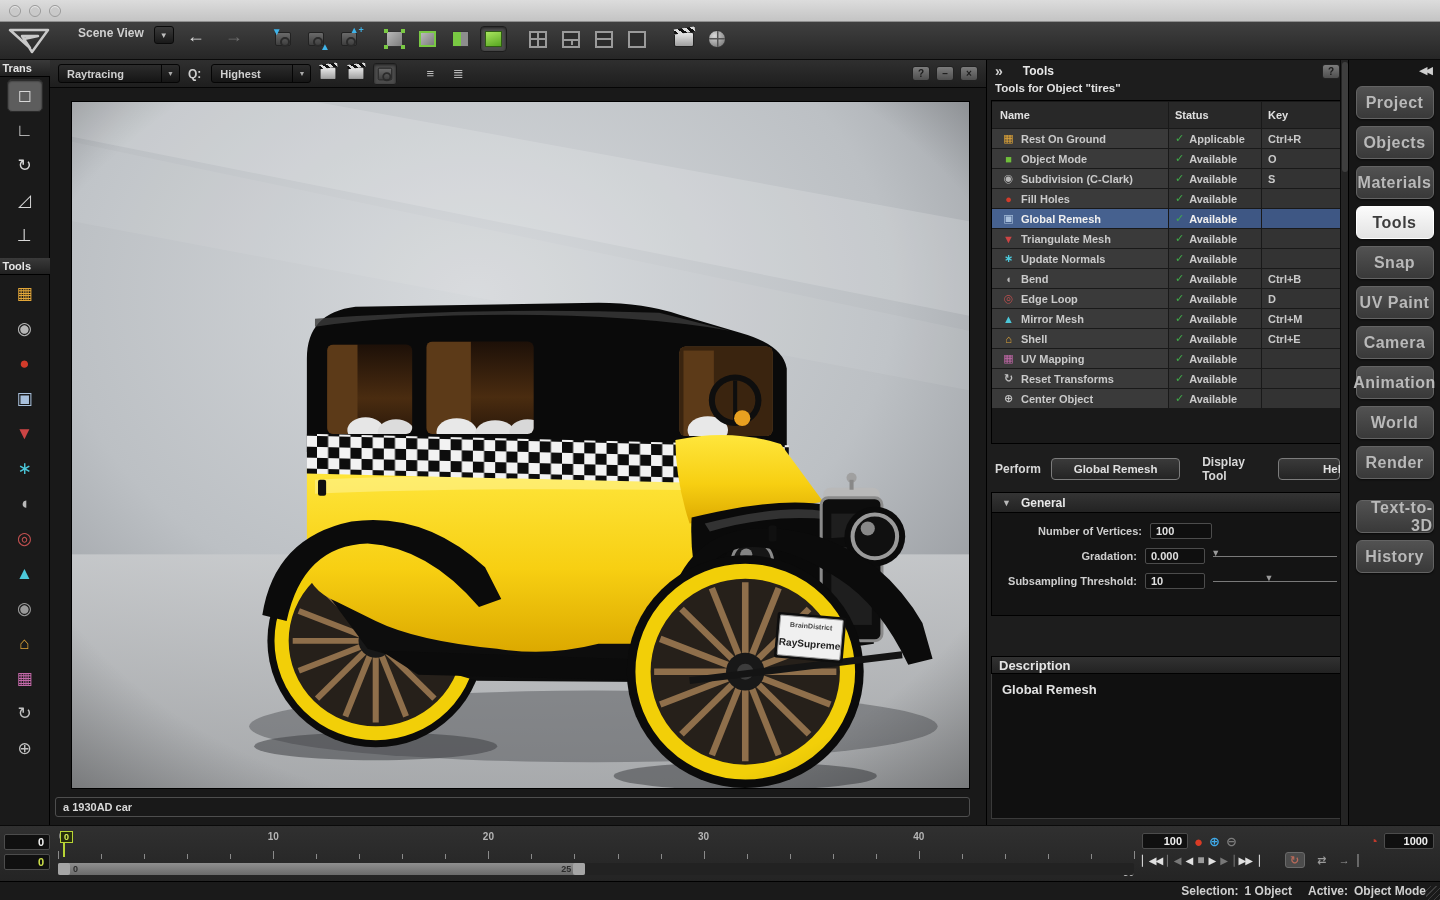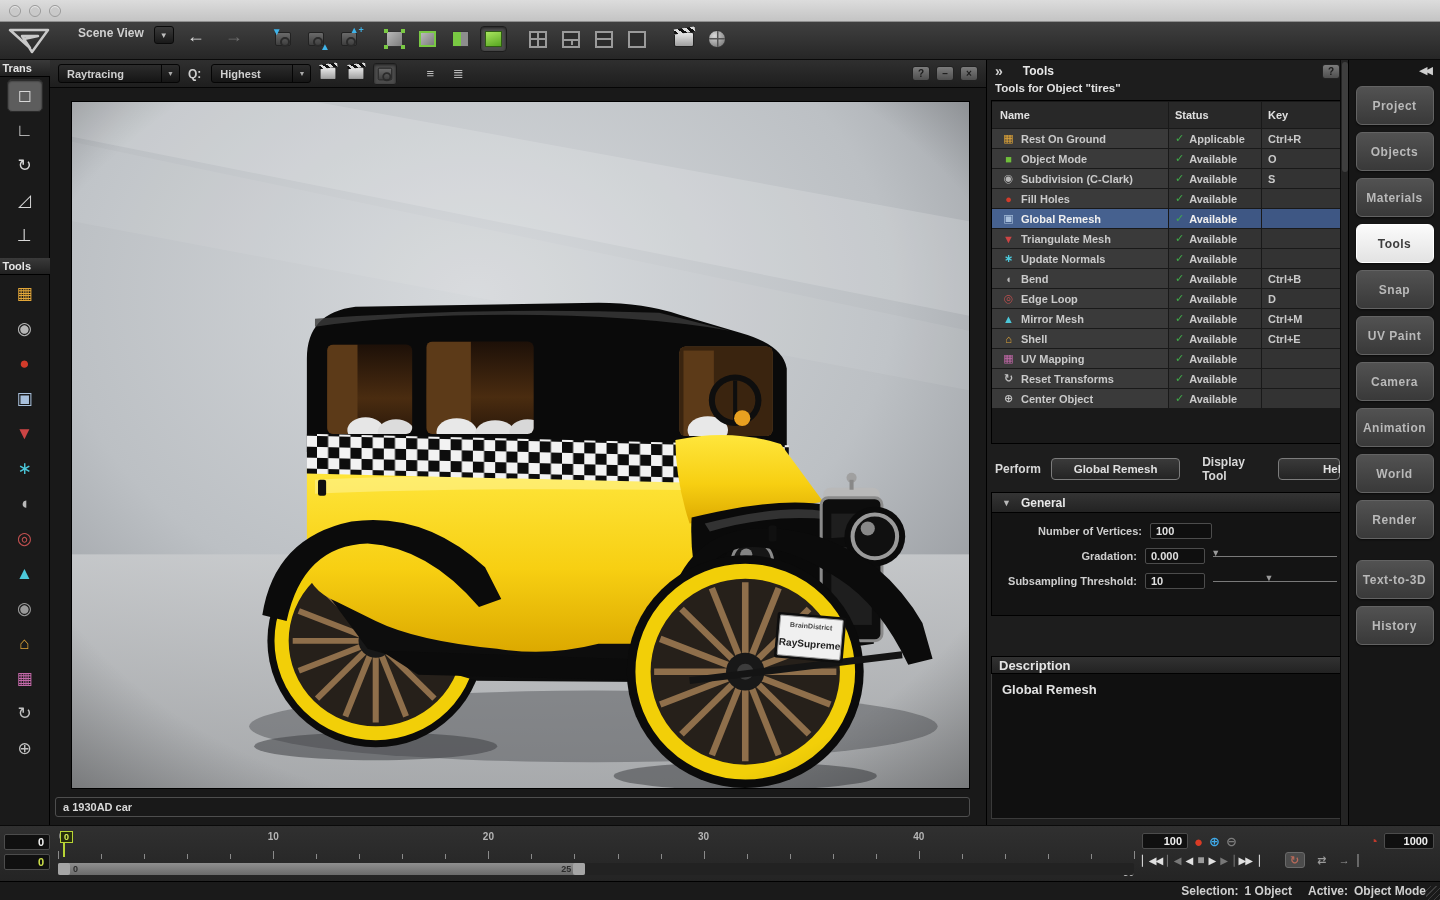--- a/index.html
+++ b/index.html
@@ -114,22 +114,22 @@
     color:#e4e4e4; font-size:13px; font-weight:bold; padding:1px 7px; }
   .desc-box { flex:1; border:1px solid #3a3a3a; border-top:none; background:#101010; padding:8px 10px; margin-bottom:6px; }
   .desc-title { color:#e2e2e2; font-size:13px; font-weight:bold; margin-bottom:12px; }
   .desc-text { color:#a9a9a9; font-size:11px; font-weight:bold; line-height:1.5; width:330px; }
   .vscroll { position:absolute; right:0; top:0; bottom:0; width:8px; background:#242424; border-left:1px solid #0a0a0a; }
   .vscroll .thumb { position:absolute; top:2px; left:1px; width:6px; height:110px; background:#3e3e3e; border-radius:3px; }
 
   
   .rbuttons { width:92px; flex:0 0 92px; background:#161616; border-left:1px solid #000; display:flex; flex-direction:column; align-items:center; }
   .rb-collapse { align-self:flex-end; color:#cfcfcf; font-size:11px; font-weight:bold; letter-spacing:-3px; padding:4px 10px 2px 0; }
-  .rbtn { width:78px; height:39px; margin-top:7px; border-radius:6px; background:linear-gradient(#525252,#393939);
-    border:1px solid #636363; box-shadow:0 1px 2px rgba(0,0,0,.6); color:#b9b9b9; font-size:12px; font-weight:bold;
+  .rbtn { width:78px; height:33px; margin-top:7px; border-radius:6px; background:linear-gradient(#525252,#393939);
+    border:1px solid #636363; box-shadow:0 1px 2px rgba(0,0,0,.6); color:#b9b9b9; font-size:16px; font-weight:bold;
     display:flex; align-items:center; justify-content:center; letter-spacing:.5px;text-align:right; }
   .rbtn.active { background:linear-gradient(#fbfbfb,#e3e3e3); color:#3c3c3c; border-color:#fff; }
   .rbtn.gap { margin-top:21px; }
 
   
   .timeline { height:56px; flex:0 0 56px; background:linear-gradient(#303030,#242424); border-top:1px solid #0a0a0a;
     display:flex; padding:5px 6px 4px 4px; gap:8px; }
   .tl-fields { width:46px; flex:0 0 46px; display:flex; flex-direction:column; gap:4px; padding-top:3px; }
   .tl-field { height:16px; background:#101010; border:1px solid #4c4c4c; border-radius:2px; font-size:11px; font-weight:bold;
     text-align:right; padding:0 5px; line-height:15px; }

